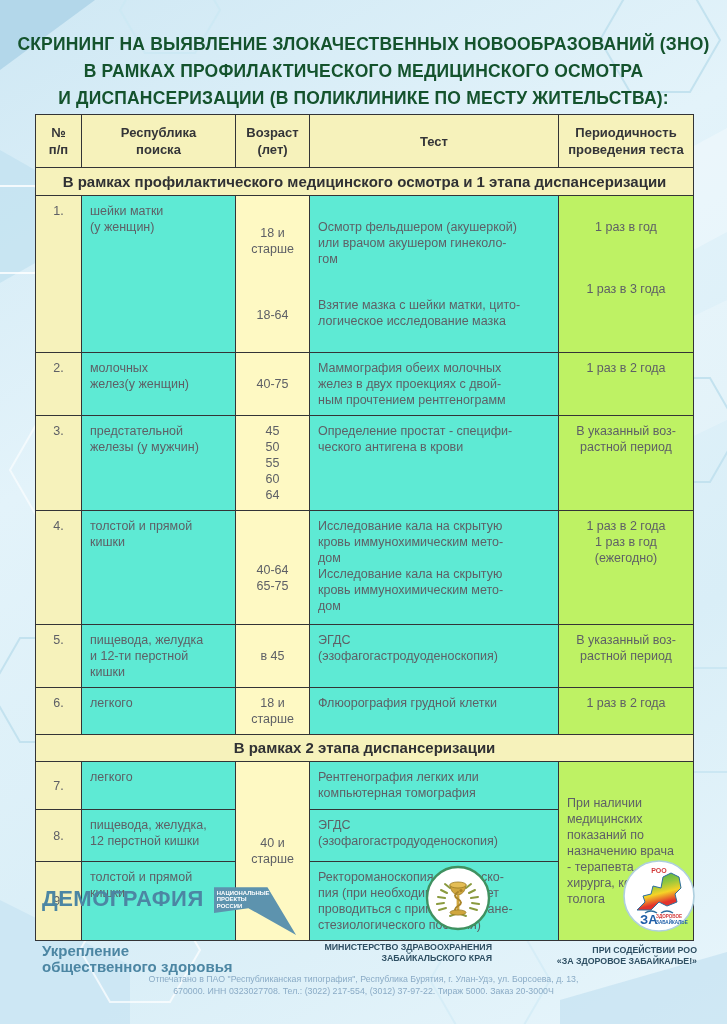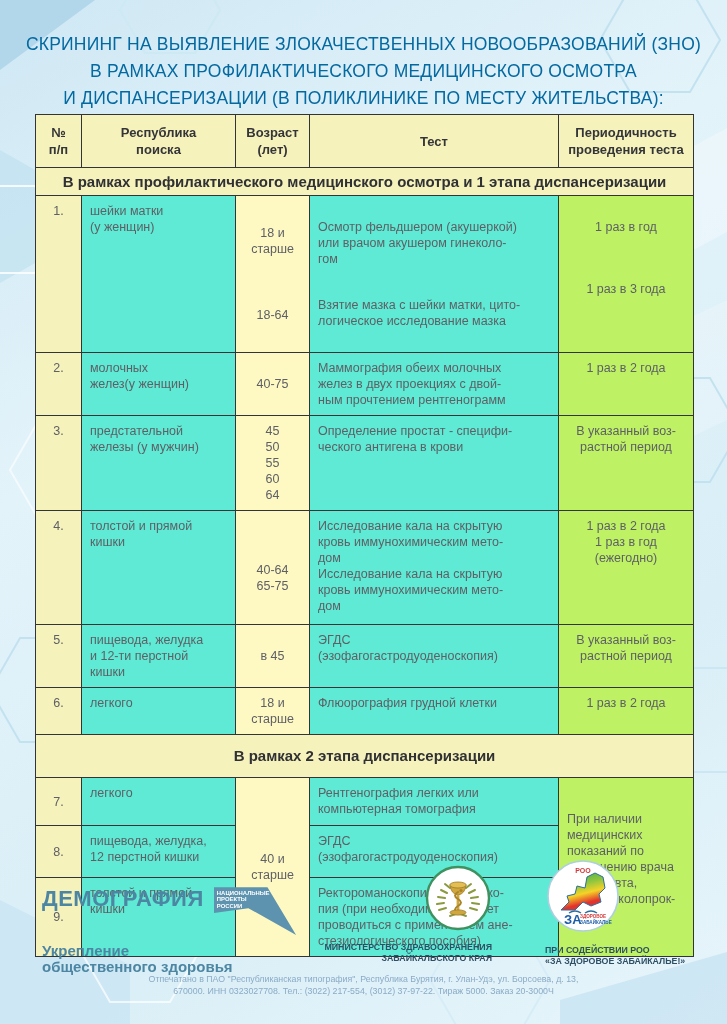--- a/index.html
+++ b/index.html
@@ -7,21 +7,21 @@
   body {
     position:relative; overflow:hidden;
     font-family:"Liberation Sans","DejaVu Sans",sans-serif;
     background:linear-gradient(150deg,#cfe8f4 0%,#e3f3fa 35%,#d9eef7 70%,#e7f5fb 100%);
   }
   .bg-svg { position:absolute; left:0; top:0; width:727px; height:1024px; }
 
   
   .title {
     position:absolute; left:0; right:0; top:31px;
-    text-align:center; color:#0369a1; font-weight:normal;
+    text-align:center; color:#14532d; font-weight:bold;
     font-size:17.5px; line-height:27px; letter-spacing:0.2px;
   }
 
   
   table.scr {
     position:absolute; left:35px; top:114px; width:658px;
     border-collapse:collapse; table-layout:fixed;
     font-size:12.5px; line-height:16px; color:#5e6066;
   }
   table.scr th, table.scr td {
@@ -34,38 +34,38 @@
   }
   td.c-num { background:#f6f2bb; text-align:center; color:#5e6066; }
   td.c-loc, td.c-test { background:#5eead4; text-align:left; }
   td.c-test { padding-left:11px; }
   td.c-age { background:#fef9c3; text-align:center; }
   td.c-per { background:#bef264; text-align:center; }
   tr.band td {
     background:#f6f2bb; color:#303134; font-weight:bold; font-size:15px;
     text-align:center; vertical-align:middle; padding:4px 6px;
   }
-  tr.h-head { height:53px; } tr.h-band1 { height:28px; } tr.h-band2 { height:43px; }
+  tr.h-head { height:53px; } tr.h-band1 { height:28px; } tr.h-band2 { height:27px; }
   tr.h-r1 { height:109px; } tr.h-r2 { height:56px; } tr.h-r3 { height:90px; }
   tr.h-r4 { height:114px; } tr.h-r5 { height:56px; } tr.h-r6 { height:43px; }
   tr.h-r7 { height:48px; } tr.h-r8 { height:52px; } tr.h-r9 { height:78px; }
   .vmid { vertical-align:middle !important; }
   .gap14 { margin-top:14px; } .gap28 { margin-top:28px; }
   .gap30 { margin-top:30px; } .gap34 { margin-top:34px; }
   td.per-merged { text-align:left; vertical-align:middle !important; padding-left:13px; }
 
   
   .demog { position:absolute; left:42px; top:886px; color:#4c86a3; }
   .demog-row { display:flex; align-items:flex-start; gap:10px; }
   .demog-title { font-size:22px; font-weight:bold; letter-spacing:0.5px; }
   .demog-sub { font-size:15px; font-weight:bold; line-height:16px; margin-top:5px; }
   .ministry { position:absolute; left:318px; top:864px; width:174px; text-align:right; }
   .cap { font-size:8.8px; font-weight:bold; color:#2e4f63; line-height:11px; }
   .ministry .cap { margin-top:6px; }
-  .roo { position:absolute; left:545px; top:858px; width:152px; text-align:left; }
+  .roo { position:absolute; left:545px; top:858px; width:152px; text-align:right; }
   .roo .cap { margin-top:7px; }
   .fineprint {
     position:absolute; left:0; right:0; top:973px; text-align:center;
     font-size:8.8px; line-height:12px; color:#8aabc6;
   }
 </style>
 </head>
 <body>
 
 <svg class="bg-svg" viewBox="0 0 727 1024" xmlns="http://www.w3.org/2000/svg">

